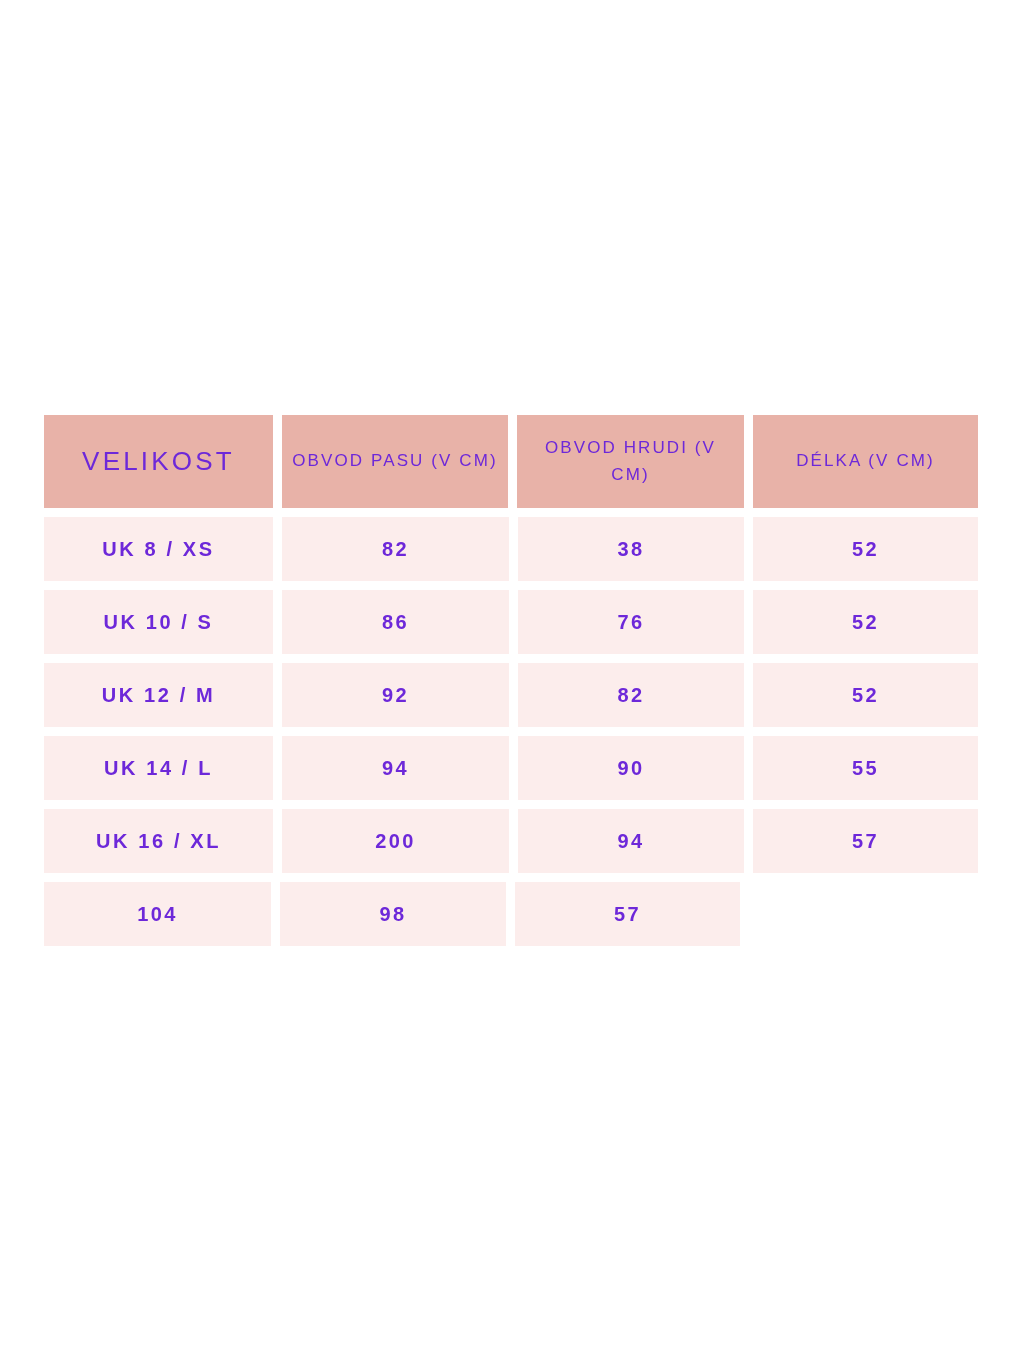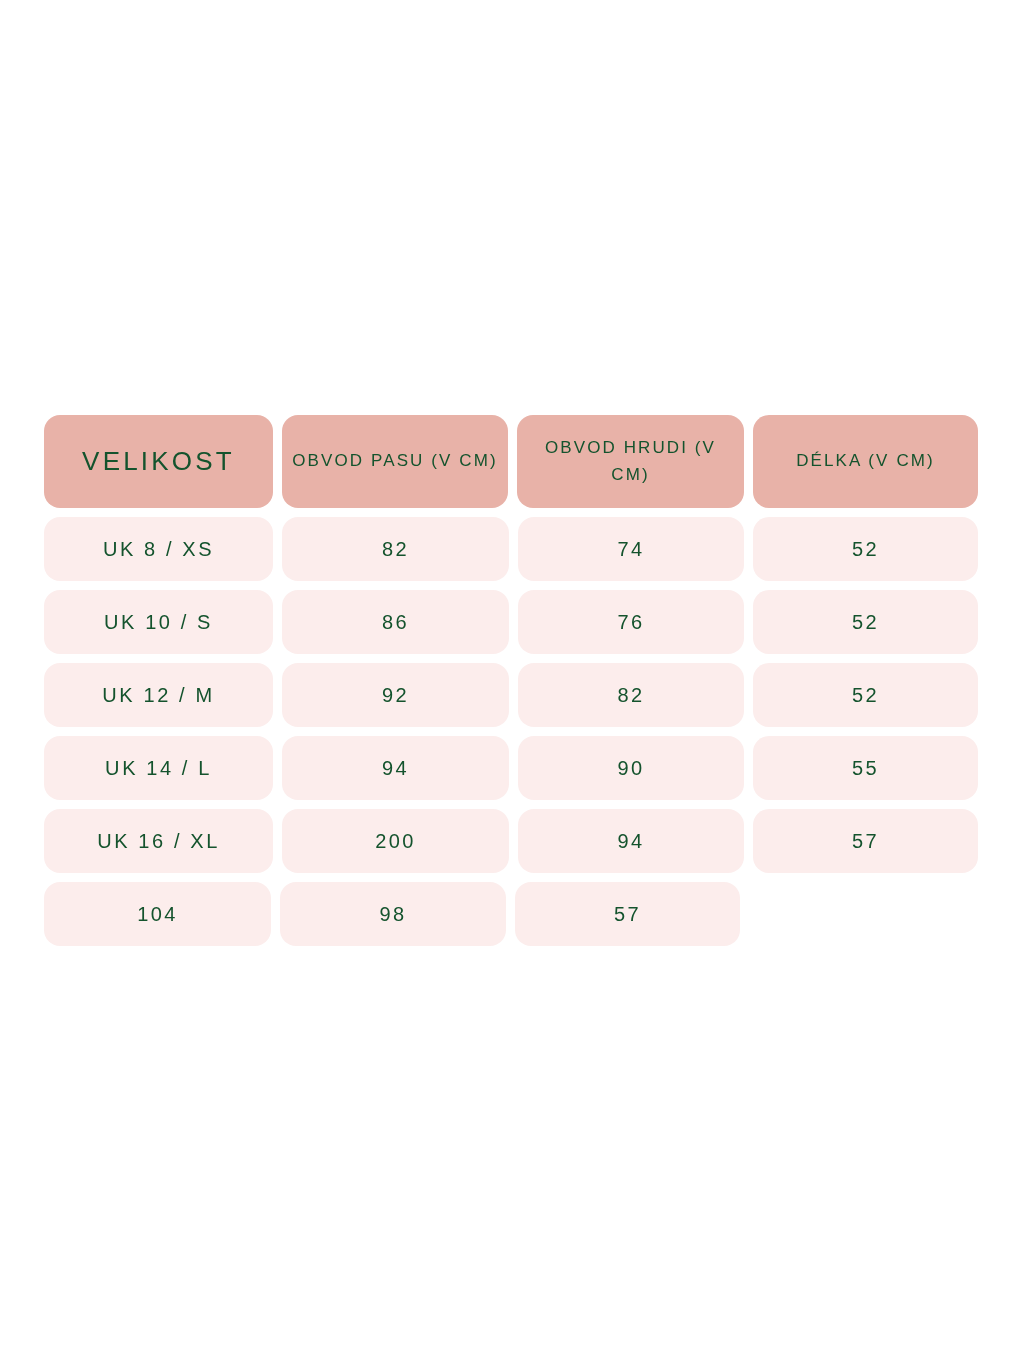--- a/index.html
+++ b/index.html
@@ -30,23 +30,22 @@
     column-gap: 9px;
     width: 100%;
   }
 
   .cell {
     display: flex;
     align-items: center;
     justify-content: center;
     text-align: center;
     box-sizing: border-box;
-    color: #14532d;
+    color: #6d28d9;
     padding: 4px 10px;
-    border-radius: 16px;
   }
 
   
   .col-0 { width: 229px; flex: 0 0 229px; }
   .col-1 { width: 227px; flex: 0 0 227px; }
   .col-2 { width: 226px; flex: 0 0 226px; }
   .col-3 { width: 225px; flex: 0 0 225px; }
 
   .header-row .cell {
     background: #e8b2a8;
@@ -60,21 +59,21 @@
   .header-row .cell.col-0 {
     font-size: 26px;
     letter-spacing: 3.2px;
   }
 
   .body-row .cell {
     background: #fcedec;
     height: 64px;
     font-size: 20px;
     letter-spacing: 2.4px;
-    font-weight: 400;
+    font-weight: 700;
   }
 
   .body-row .cell.col-0 {
     letter-spacing: 2.6px;
   }
 </style>
 </head>
 <body>
 
 <div id="size-table">
@@ -82,21 +81,21 @@
   <div class="table-row header-row">
     <div class="cell col-0">VELIKOST</div>
     <div class="cell col-2">OBVOD PASU (V CM)</div>
     <div class="cell col-1">OBVOD HRUDI (V CM)</div>
     <div class="cell col-3">DÉLKA (V CM)</div>
   </div>
 
   <div class="table-row body-row">
     <div class="cell col-0">UK 8 / XS</div>
     <div class="cell col-1">82</div>
-    <div class="cell col-2">74</div>
+    <div class="cell col-2">38</div>
     <div class="cell col-3">52</div>
   </div>
 
   <div class="table-row body-row">
     <div class="cell col-0">UK 10 / S</div>
     <div class="cell col-1">86</div>
     <div class="cell col-2">76</div>
     <div class="cell col-3">52</div>
   </div>
 

